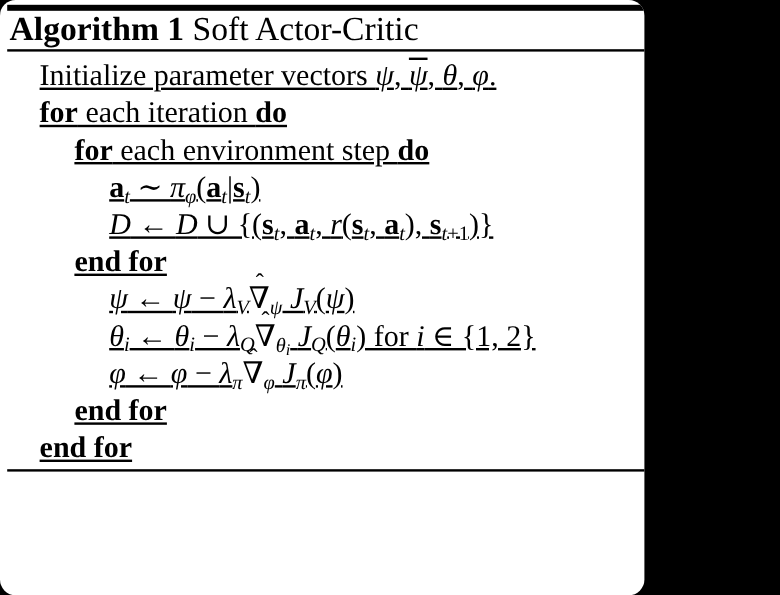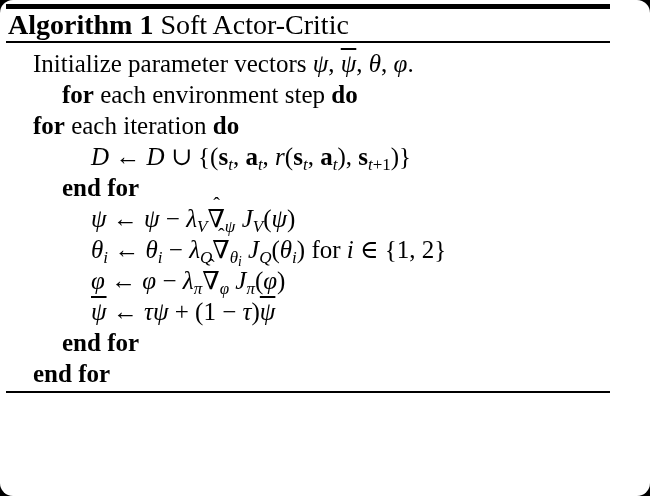--- a/index.html
+++ b/index.html
@@ -2,21 +2,21 @@
 <html><head>
 <meta charset="utf-8">
 <style>
   html,body { margin:0; padding:0; }
   body {
     width:650px; height:496px;
     background:#000000;
     font-family:"Liberation Serif","DejaVu Serif",serif;
     overflow:hidden;
   }
-  .frame { position:relative; width:650px; height:496px; background:#000000; }
+  .frame { position:relative; width:537px; height:496px; background:#000000; }
   .page {
     position:absolute; inset:0;
     background:#ffffff;
     border-radius:13px;
     overflow:hidden;
     color:#000000;
   }
   .rule { background:#000000; margin-left:6px; width:604px; }
   .rule-thick { height:5px; margin-top:4px; }
   .rule-thin  { height:2px; }
@@ -25,20 +25,21 @@
     line-height:30px;
     padding:1px 0 1px 8px;
     white-space:nowrap;
   }
   .alg-label { font-weight:bold; margin-right:7px; }
   .body { padding-top:5px; padding-bottom:2px; }
   .line {
     font-size:25px;
     line-height:31px;
     white-space:nowrap;
+    text-decoration:underline;
   }
   .indent-0 { padding-left:33px; }
   .indent-1 { padding-left:62px; }
   .indent-2 { padding-left:91px; }
   .line b { font-weight:bold; }
   .line i { font-style:italic; }
   sub { font-size:0.68em; vertical-align:-0.28em; line-height:0; }
   sub sub { font-size:0.8em; vertical-align:-0.2em; }
   .bar { font-style:italic; text-decoration:overline; }
   .cal { font-style:italic; }
@@ -55,26 +56,26 @@
 
 <div class="frame">
   <div class="page">
     <div class="rule rule-thick"></div>
     <div class="header">
       <span class="alg-label">Algorithm 1</span><span>Soft Actor-Critic</span>
     </div>
     <div class="rule rule-thin"></div>
     <div class="body">
         <div class="line indent-0">Initialize parameter vectors <i>ψ</i>, <i class="bar">ψ</i>, <i>θ</i>, <i>φ</i>.</div>
+        <div class="line indent-0"><b>for</b> each iteration <b>do</b></div>
         <div class="line indent-1"><b>for</b> each environment step <b>do</b></div>
-        <div class="line indent-0"><b>for</b> each iteration <b>do</b></div>
+        <div class="line indent-2"><b>a</b><sub><i>t</i></sub> ∼ <i>π</i><sub><i>φ</i></sub>(<b>a</b><sub><i>t</i></sub>|<b>s</b><sub><i>t</i></sub>)</div>
         <div class="line indent-2"><i class="cal">D</i> ← <i class="cal">D</i> ∪ {(<b>s</b><sub><i>t</i></sub>, <b>a</b><sub><i>t</i></sub>, <i>r</i>(<b>s</b><sub><i>t</i></sub>, <b>a</b><sub><i>t</i></sub>), <b>s</b><sub><i>t</i>+1</sub>)}</div>
         <div class="line indent-1"><b>end for</b></div>
         <div class="line indent-2"><i>ψ</i> ← <i>ψ</i> − <i>λ</i><sub><i>V</i></sub><span class="hat"><span class="hatmark">ˆ</span>∇</span><sub><i>ψ</i></sub> <i>J</i><sub><i>V</i></sub>(<i>ψ</i>)</div>
         <div class="line indent-2"><i>θ</i><sub><i>i</i></sub> ← <i>θ</i><sub><i>i</i></sub> − <i>λ</i><sub><i>Q</i></sub><span class="hat"><span class="hatmark">ˆ</span>∇</span><sub><i>θ</i><sub><i>i</i></sub></sub> <i>J</i><sub><i>Q</i></sub>(<i>θ</i><sub><i>i</i></sub>) for <i>i</i> ∈ {1, 2}</div>
         <div class="line indent-2"><i>φ</i> ← <i>φ</i> − <i>λ</i><sub><i>π</i></sub><span class="hat"><span class="hatmark">ˆ</span>∇</span><sub><i>φ</i></sub> <i>J</i><sub><i>π</i></sub>(<i>φ</i>)</div>
-        <div class="line indent-2"><i class="bar">ψ</i> ← <i>τψ</i> + (1 − <i>τ</i>)<i class="bar">ψ</i></div>
         <div class="line indent-1"><b>end for</b></div>
         <div class="line indent-0"><b>end for</b></div>
       </div>
     <div class="rule rule-thin"></div>
   </div>
 </div>
 
 </body></html>

